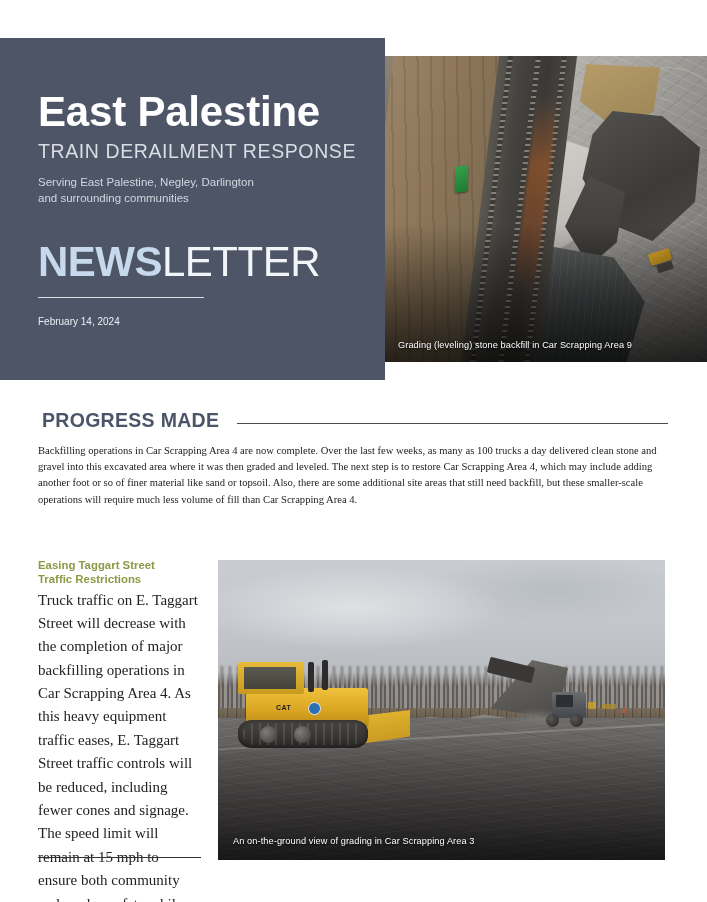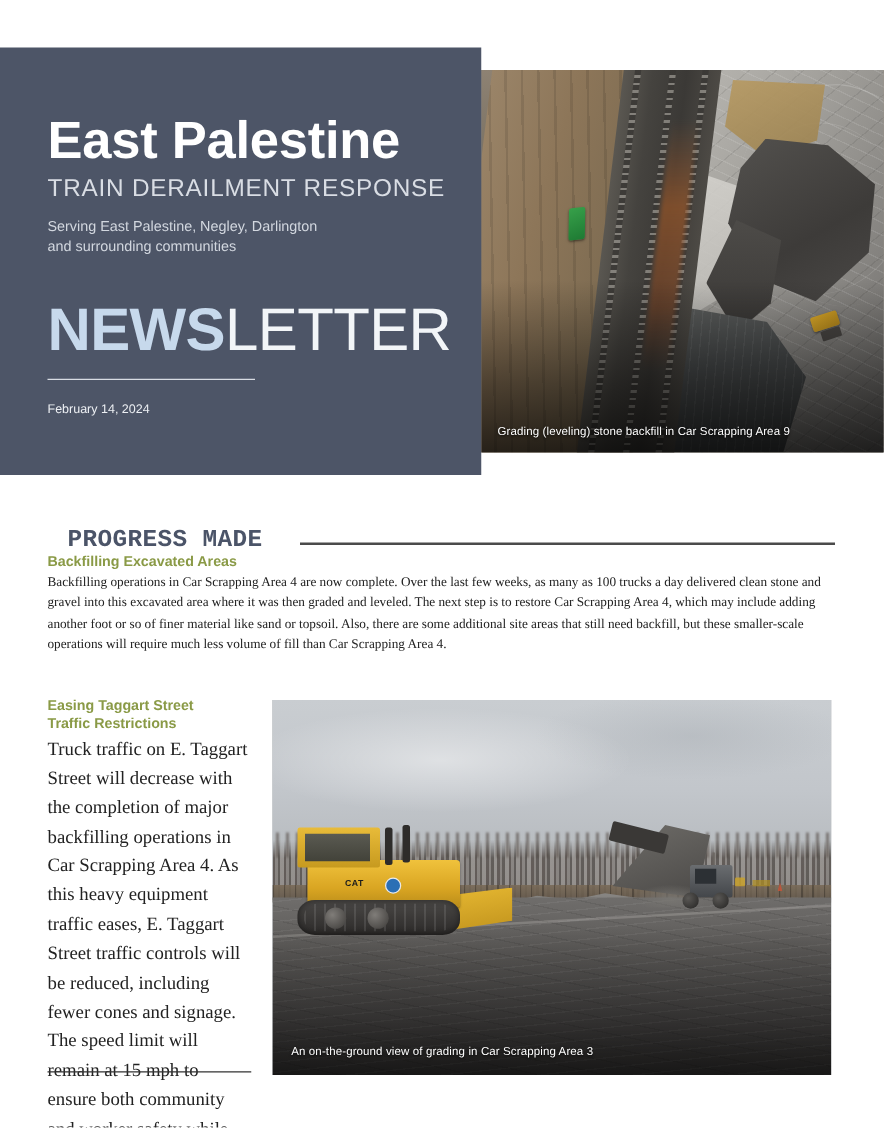--- a/index.html
+++ b/index.html
@@ -152,21 +152,21 @@
   }
   .h-sub{
     font-size:19.5px;font-weight:300;letter-spacing:.6px;
     color:#d9dde4;margin:0 0 11px 0;line-height:1.1;
   }
   .h-serving{
     font-size:11.5px;color:#d2d7df;line-height:1.45;margin:0 0 34px 0;
     font-weight:400;
   }
   .h-news{
-    font-size:48px;line-height:1;margin:0 0 14px 0;letter-spacing:-0.5px;
+    font-size:42px;line-height:1;margin:0 0 14px 0;letter-spacing:-0.5px;
   }
   .h-news .a{font-weight:bold;color:#c7d9ec;}
   .h-news .b{font-weight:300;color:#f2f5f8;}
   .h-rule{
     width:166px;height:1.5px;background:#d8dce3;margin:0 0 18px 0;
   }
   .h-date{font-size:10px;color:#eceff3;font-weight:400;}
 
   
   .caption{
@@ -177,22 +177,22 @@
   }
   .cap-hero{left:398px;top:340px;}
   .cap-ground{left:233px;top:836px;}
 
   
   .sec-head{
     position:absolute;left:38px;top:405px;
     display:flex;align-items:center;width:630px;
   }
   .sec-head h2{
-    margin:16px;font-size:19.5px;font-weight:bold;color:#4b5468;
-    letter-spacing:.3px;white-space:nowrap;font-family:Liberation Mono, monospace;
+    margin:4px;font-size:19.5px;font-weight:bold;color:#4b5468;
+    letter-spacing:.3px;white-space:nowrap;
   }
   .sec-head .line{
     flex:1;height:1.2px;background:#4a4a4a;margin-left:14px;margin-top:6px;
   }
 
   
   .art1{
     position:absolute;left:38px;top:443px;width:630px;
   }
   .art-head{
@@ -413,21 +413,20 @@
     <div class="h-rule"></div>
     <div class="h-date">February 14, 2024</div>
   </div>
 
   <div class="sec-head">
     <h2>PROGRESS MADE</h2>
     <div class="line"></div>
   </div>
 
   <div class="art1">
-    <div class="art-head">Backfilling Excavated Areas</div>
     <p class="art-body">Backfilling operations in Car Scrapping Area 4 are now complete. Over the last few weeks, as many as 100 trucks a day delivered clean stone and gravel into this excavated area where it was then graded and leveled. The next step is to restore Car Scrapping Area 4, which may include adding another foot or so of finer material like sand or topsoil. Also, there are some additional site areas that still need backfill, but these smaller-scale operations will require much less volume of fill than Car Scrapping Area 4.</p>
   </div>
 
   <div class="art2">
     <div class="art-head" style="white-space:pre-line;">Easing Taggart Street
 Traffic Restrictions</div>
     <p class="art-body">Truck traffic on E. Taggart Street will decrease with the completion of major backfilling operations in Car Scrapping Area 4. As this heavy equipment traffic eases, E. Taggart Street traffic controls will be reduced, including fewer cones and signage. The speed limit will remain at 15 mph to ensure both community and worker safety while site restoration and other work continue.</p>
   </div>
   <div class="bottom-rule"></div>
 

